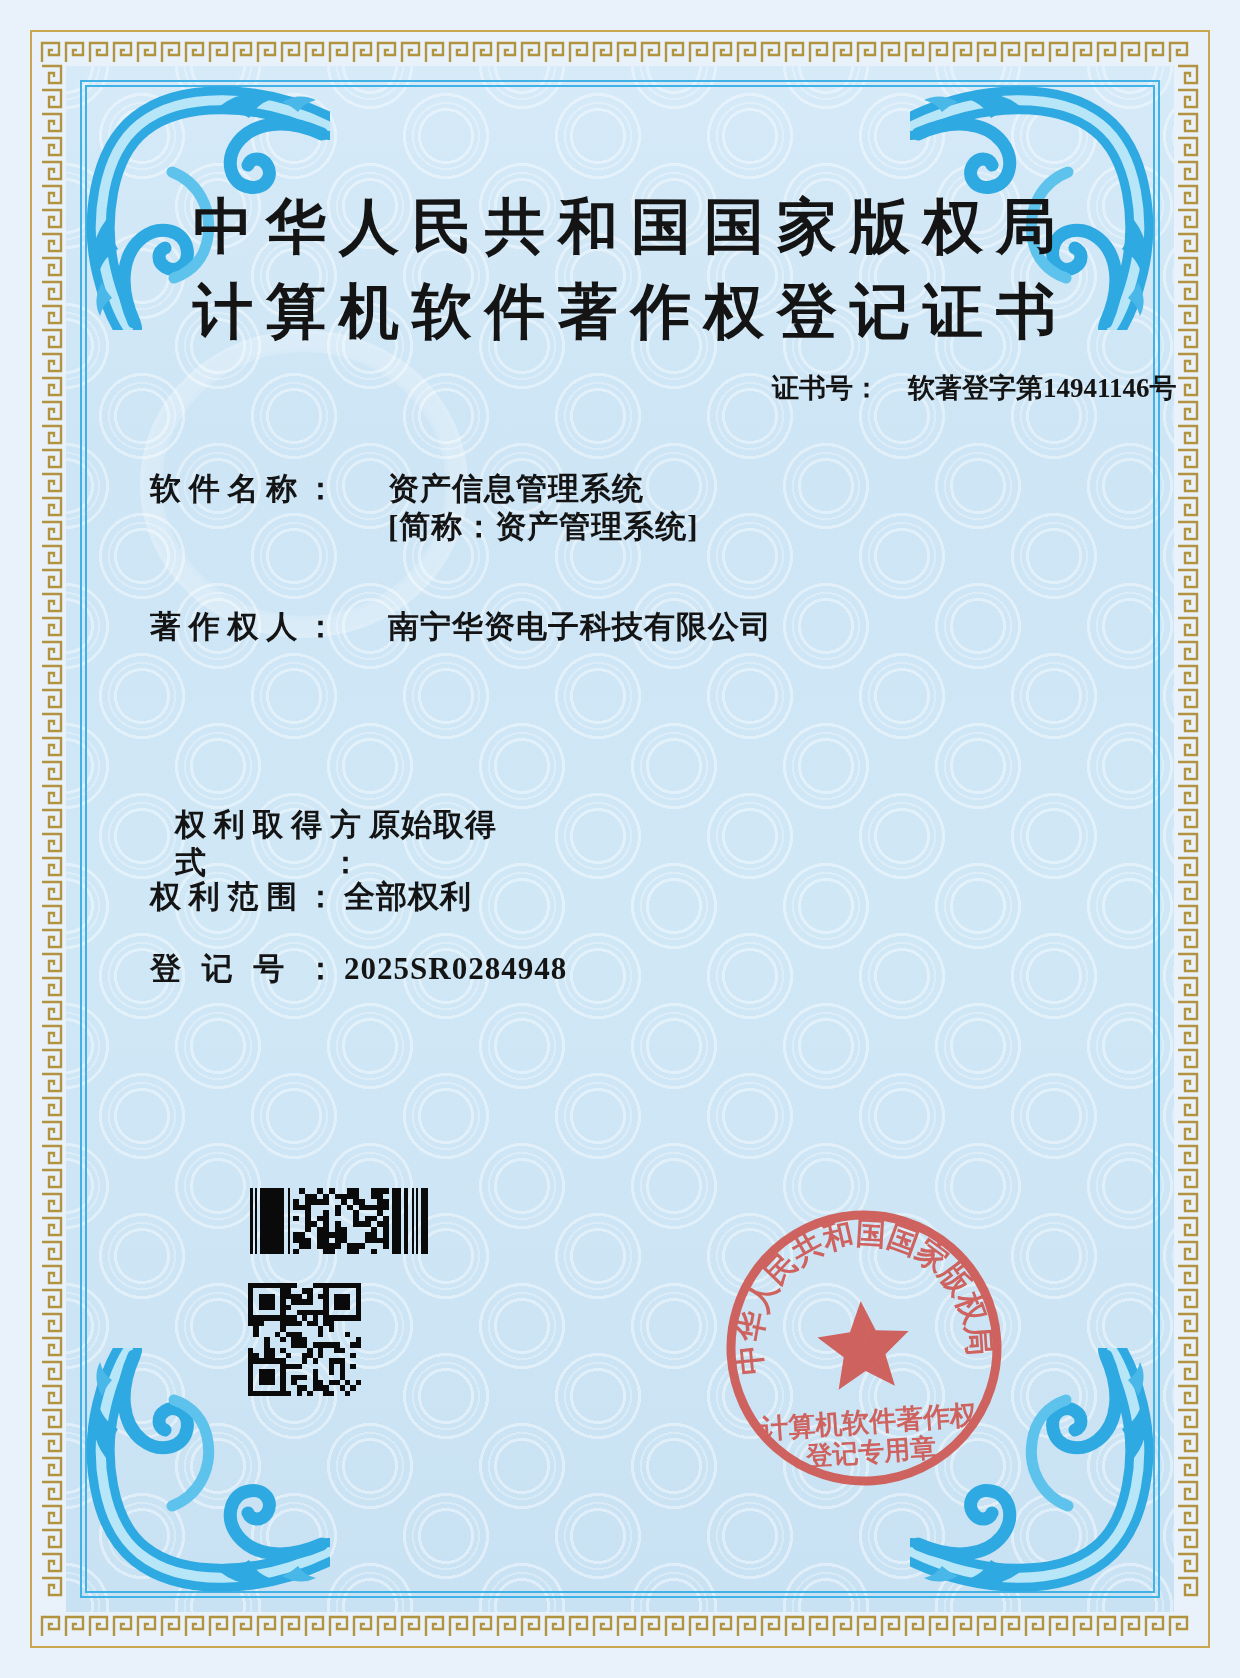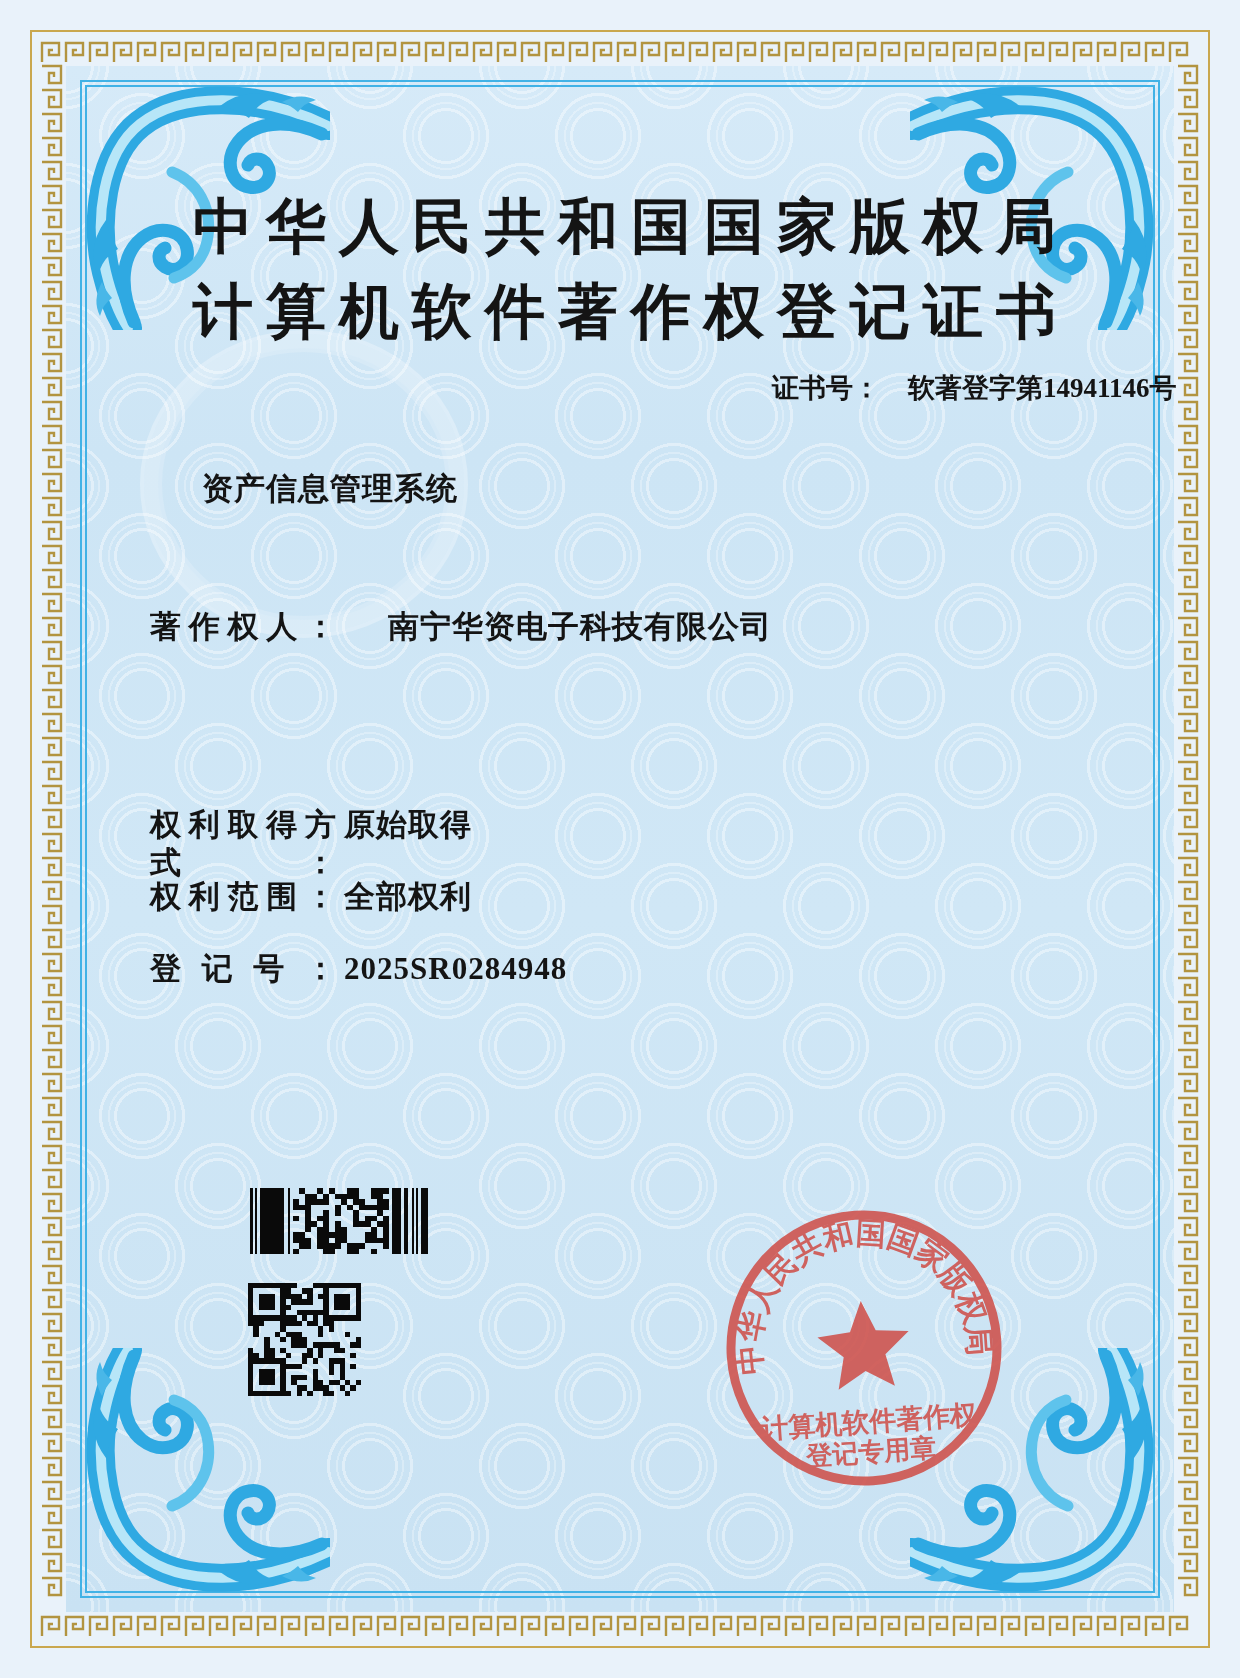--- a/index.html
+++ b/index.html
@@ -48,21 +48,21 @@
   .title-1{top:192px;}
   .title-2{top:277px;}
   .certno{position:absolute;left:772px;top:370px;font-size:27px;font-weight:700;display:flex;gap:28px;white-space:nowrap;}
   .frow{position:absolute;left:150px;display:flex;font-size:31px;font-weight:700;line-height:38px;}
   .flabel{display:inline-block;width:186px;text-align:justify;text-align-last:justify;flex:0 0 auto;}
   .fval{letter-spacing:1px;white-space:nowrap;}
   .gap-wide{margin-left:52px;}
   .gap-narrow{margin-left:8px;}
   .row-name{top:470px;}
   .row-owner{top:608px;}
-  .row-acq{top:806px;}
+  .row-acq{top:806px;margin-left:25px;}
   .row-scope{top:878px;}
   .row-reg{top:950px;}
   .statement{
     position:absolute;left:148px;top:1030px;width:952px;
     font-size:30px;font-weight:700;line-height:70px;letter-spacing:1.5px;
     text-indent:62px;text-align:justify;
   }
   .barcode{position:absolute;left:250px;top:1188px;width:184px;height:66px;display:flex;align-items:stretch;}
   .bc-matrix{display:grid;grid-template-columns:repeat(16,6px);grid-auto-rows:5.5px;flex:0 0 auto;}
   .qr{position:absolute;left:248px;top:1283px;display:grid;grid-template-columns:repeat(21,5.4px);grid-auto-rows:5.4px;}
@@ -125,22 +125,24 @@
   <div class="content">
     <div class="title title-1"><span>中华人民共和国国家版权局</span></div>
     <div class="title title-2"><span>计算机软件著作权登记证书</span></div>
 
     <div class="certno">
       <span>证书号：</span>
       <span>软著登字第14941146号</span>
     </div>
 
     <div class="frow row-name">
+      <span class="flabel">软件名称：</span>
       <span class="fval gap-wide">
         <span style="display:block">资产信息管理系统</span>
+        <span style="display:block">[简称：资产管理系统]</span>
       </span>
     </div>
 
     <div class="frow row-owner">
       <span class="flabel">著作权人：</span>
       <span class="fval gap-wide">南宁华资电子科技有限公司</span>
     </div>
 
     <div class="frow row-acq">
       <span class="flabel">权利取得方式：</span>

